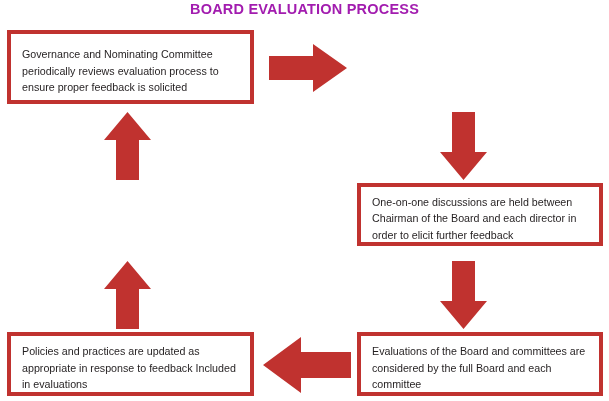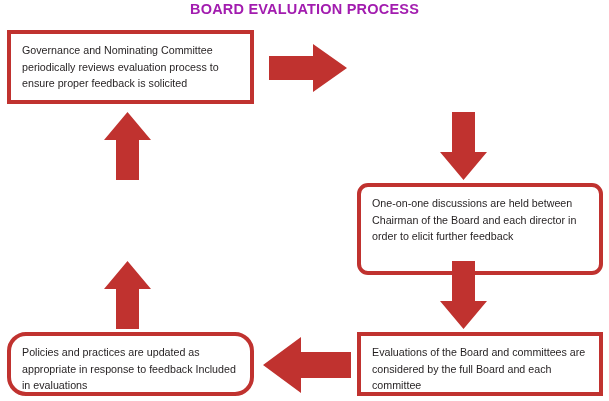--- a/index.html
+++ b/index.html
@@ -39,40 +39,40 @@
     white-space: nowrap;
   }
 
   
   .box {
     position: absolute;
     box-sizing: border-box;
     background: #ffffff;
     border: 4px solid #c0322f;
     display: flex;
-    align-items: flex-start;
+    align-items: center;
   }
   .box-text {
     display: block;
     font-size: 10.7px;
     line-height: 16.6px;
     color: #231f20;
     font-family: "Liberation Sans", sans-serif;
     padding: 8px 12px 0 11px;
     width: 100%;
     box-sizing: border-box;
   }
 
   
   .box-r1c1 { left: 7px;   top: 30px;  width: 247px; height: 74px; }
   .box-r2c1 { left: 7px;   top: 183px; width: 247px; height: 73px; }
-  .box-r3c1 { left: 7px;   top: 332px; width: 247px; height: 64px; border-radius: 19px; }
+  .box-r3c1 { left: 7px;   top: 332px; width: 247px; height: 64px; }
   
   .box-r1c2 { left: 357px; top: 30px;  width: 246px; height: 74px; }
-  .box-r2c2 { left: 357px; top: 183px; width: 246px; height: 92px; border-radius: 11px; }
+  .box-r2c2 { left: 357px; top: 183px; width: 246px; height: 63px; }
   .box-r3c2 { left: 357px; top: 332px; width: 246px; height: 64px; }
 
   
   .arrow {
     position: absolute;
     display: block;
   }
   .arrow svg { display: block; width: 100%; height: 100%; }
 
   .arrow-right-top  { left: 269px; top: 44px;  width: 78px;  height: 48px; }

